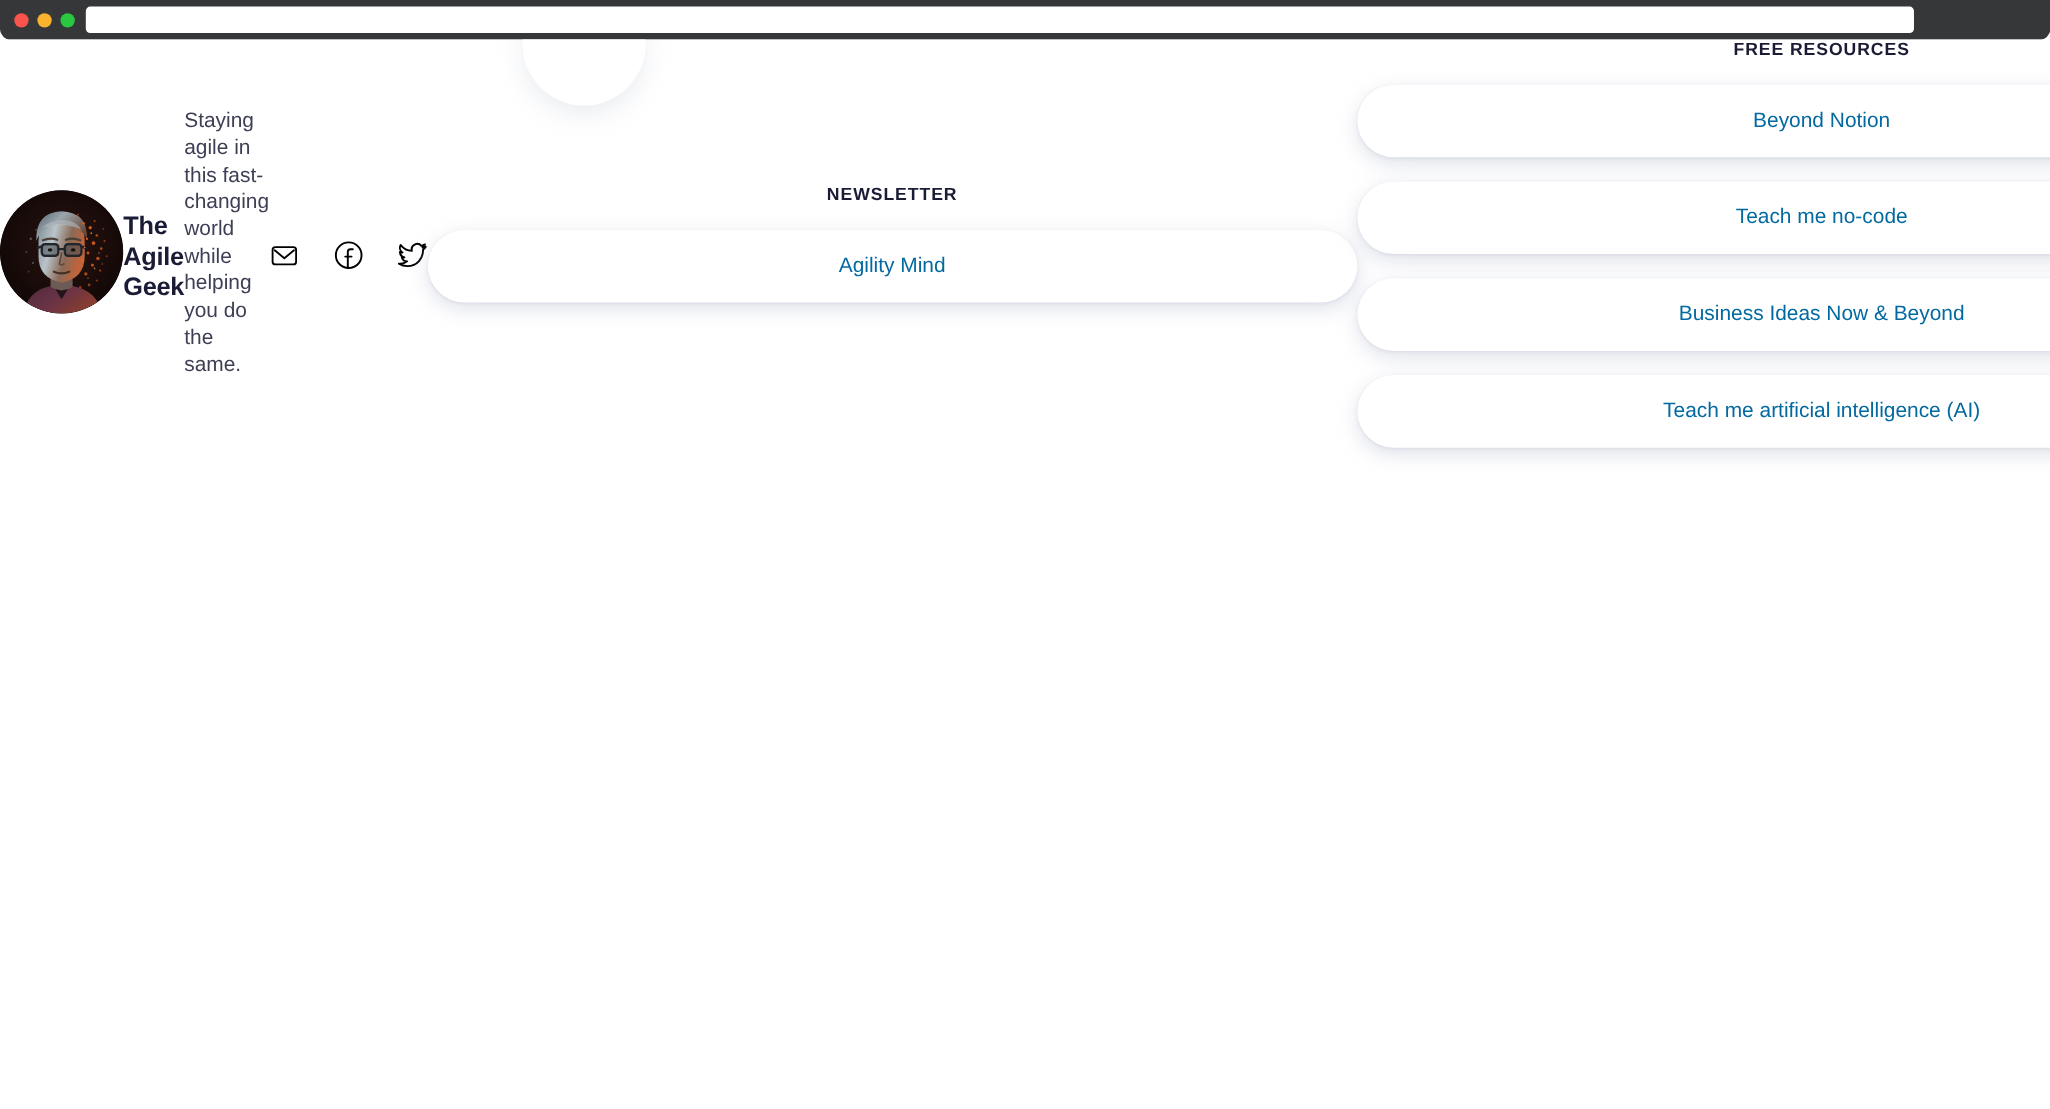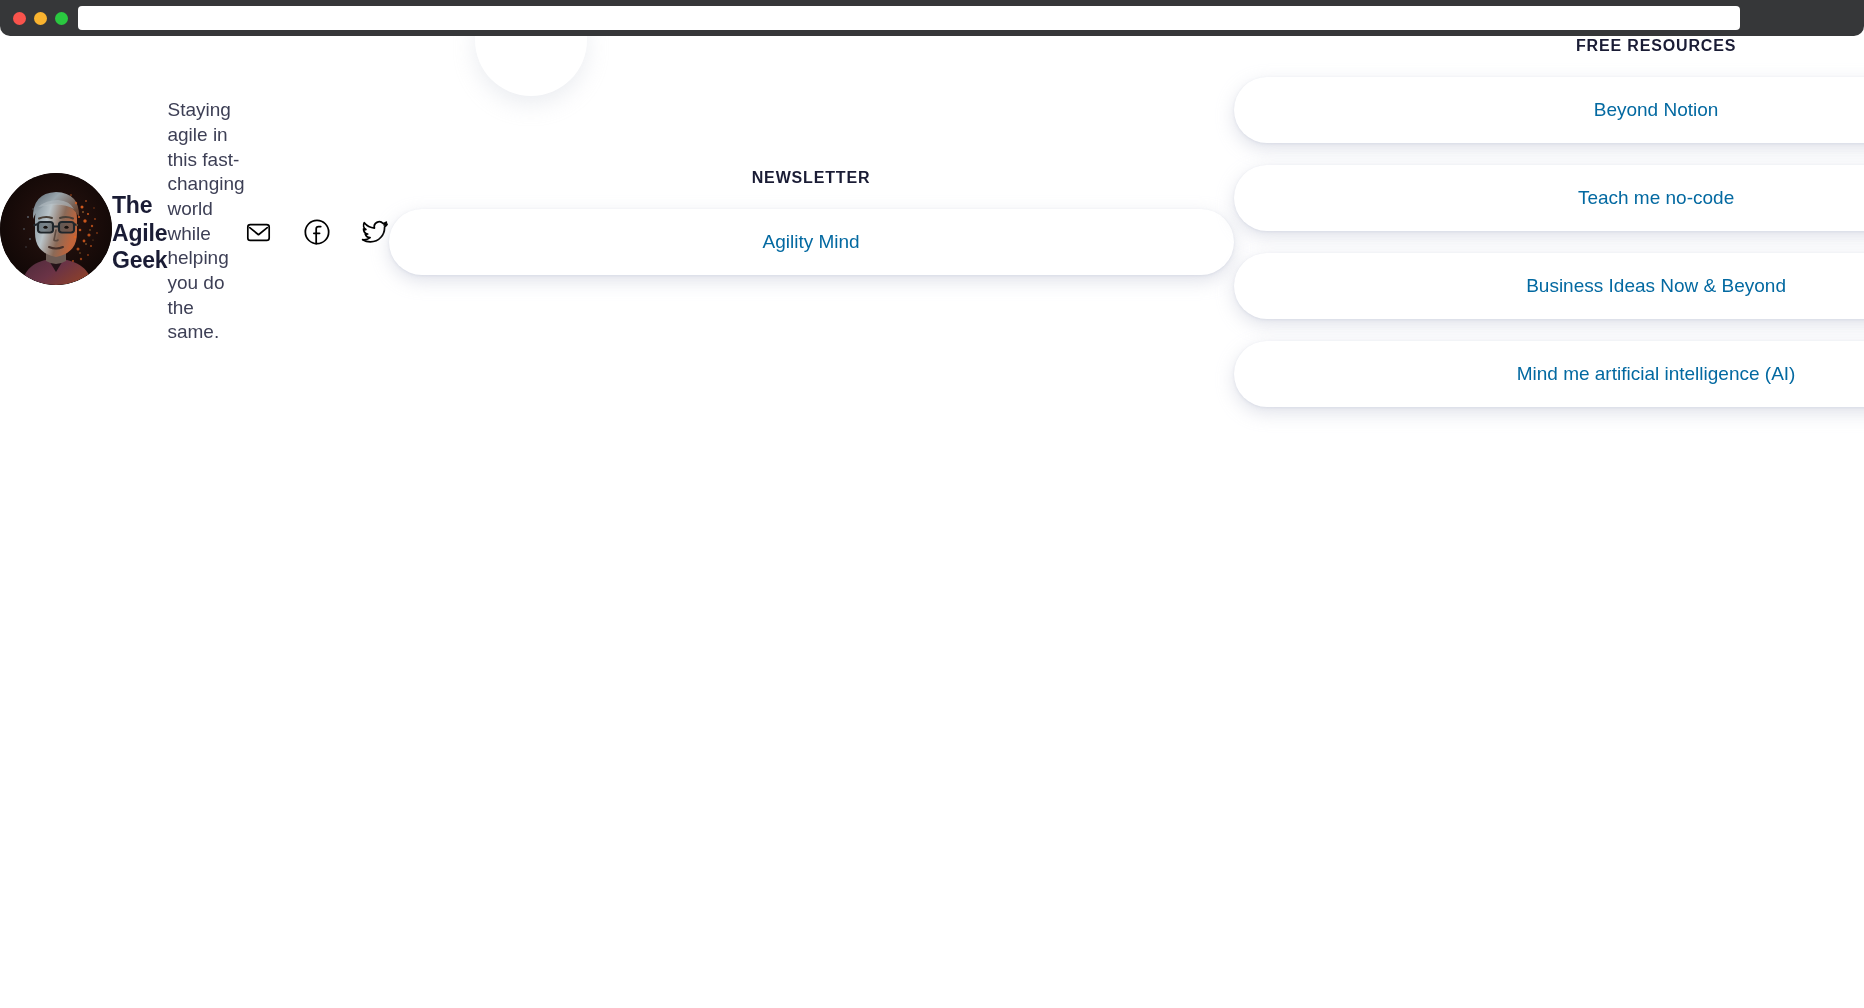--- a/index.html
+++ b/index.html
@@ -355,20 +355,20 @@
 
         <div class="link-card">
           <span class="link-card-label">Teach me no-code</span>
         </div>
 
         <div class="link-card">
           <span class="link-card-label">Business Ideas Now &amp; Beyond</span>
         </div>
 
         <div class="link-card">
-          <span class="link-card-label">Mind me artificial intelligence (AI)</span>
+          <span class="link-card-label">Teach me artificial intelligence (AI)</span>
         </div>
 
       </div>
     </div>
 
   </div>
 </div>
 
 </body></html>

